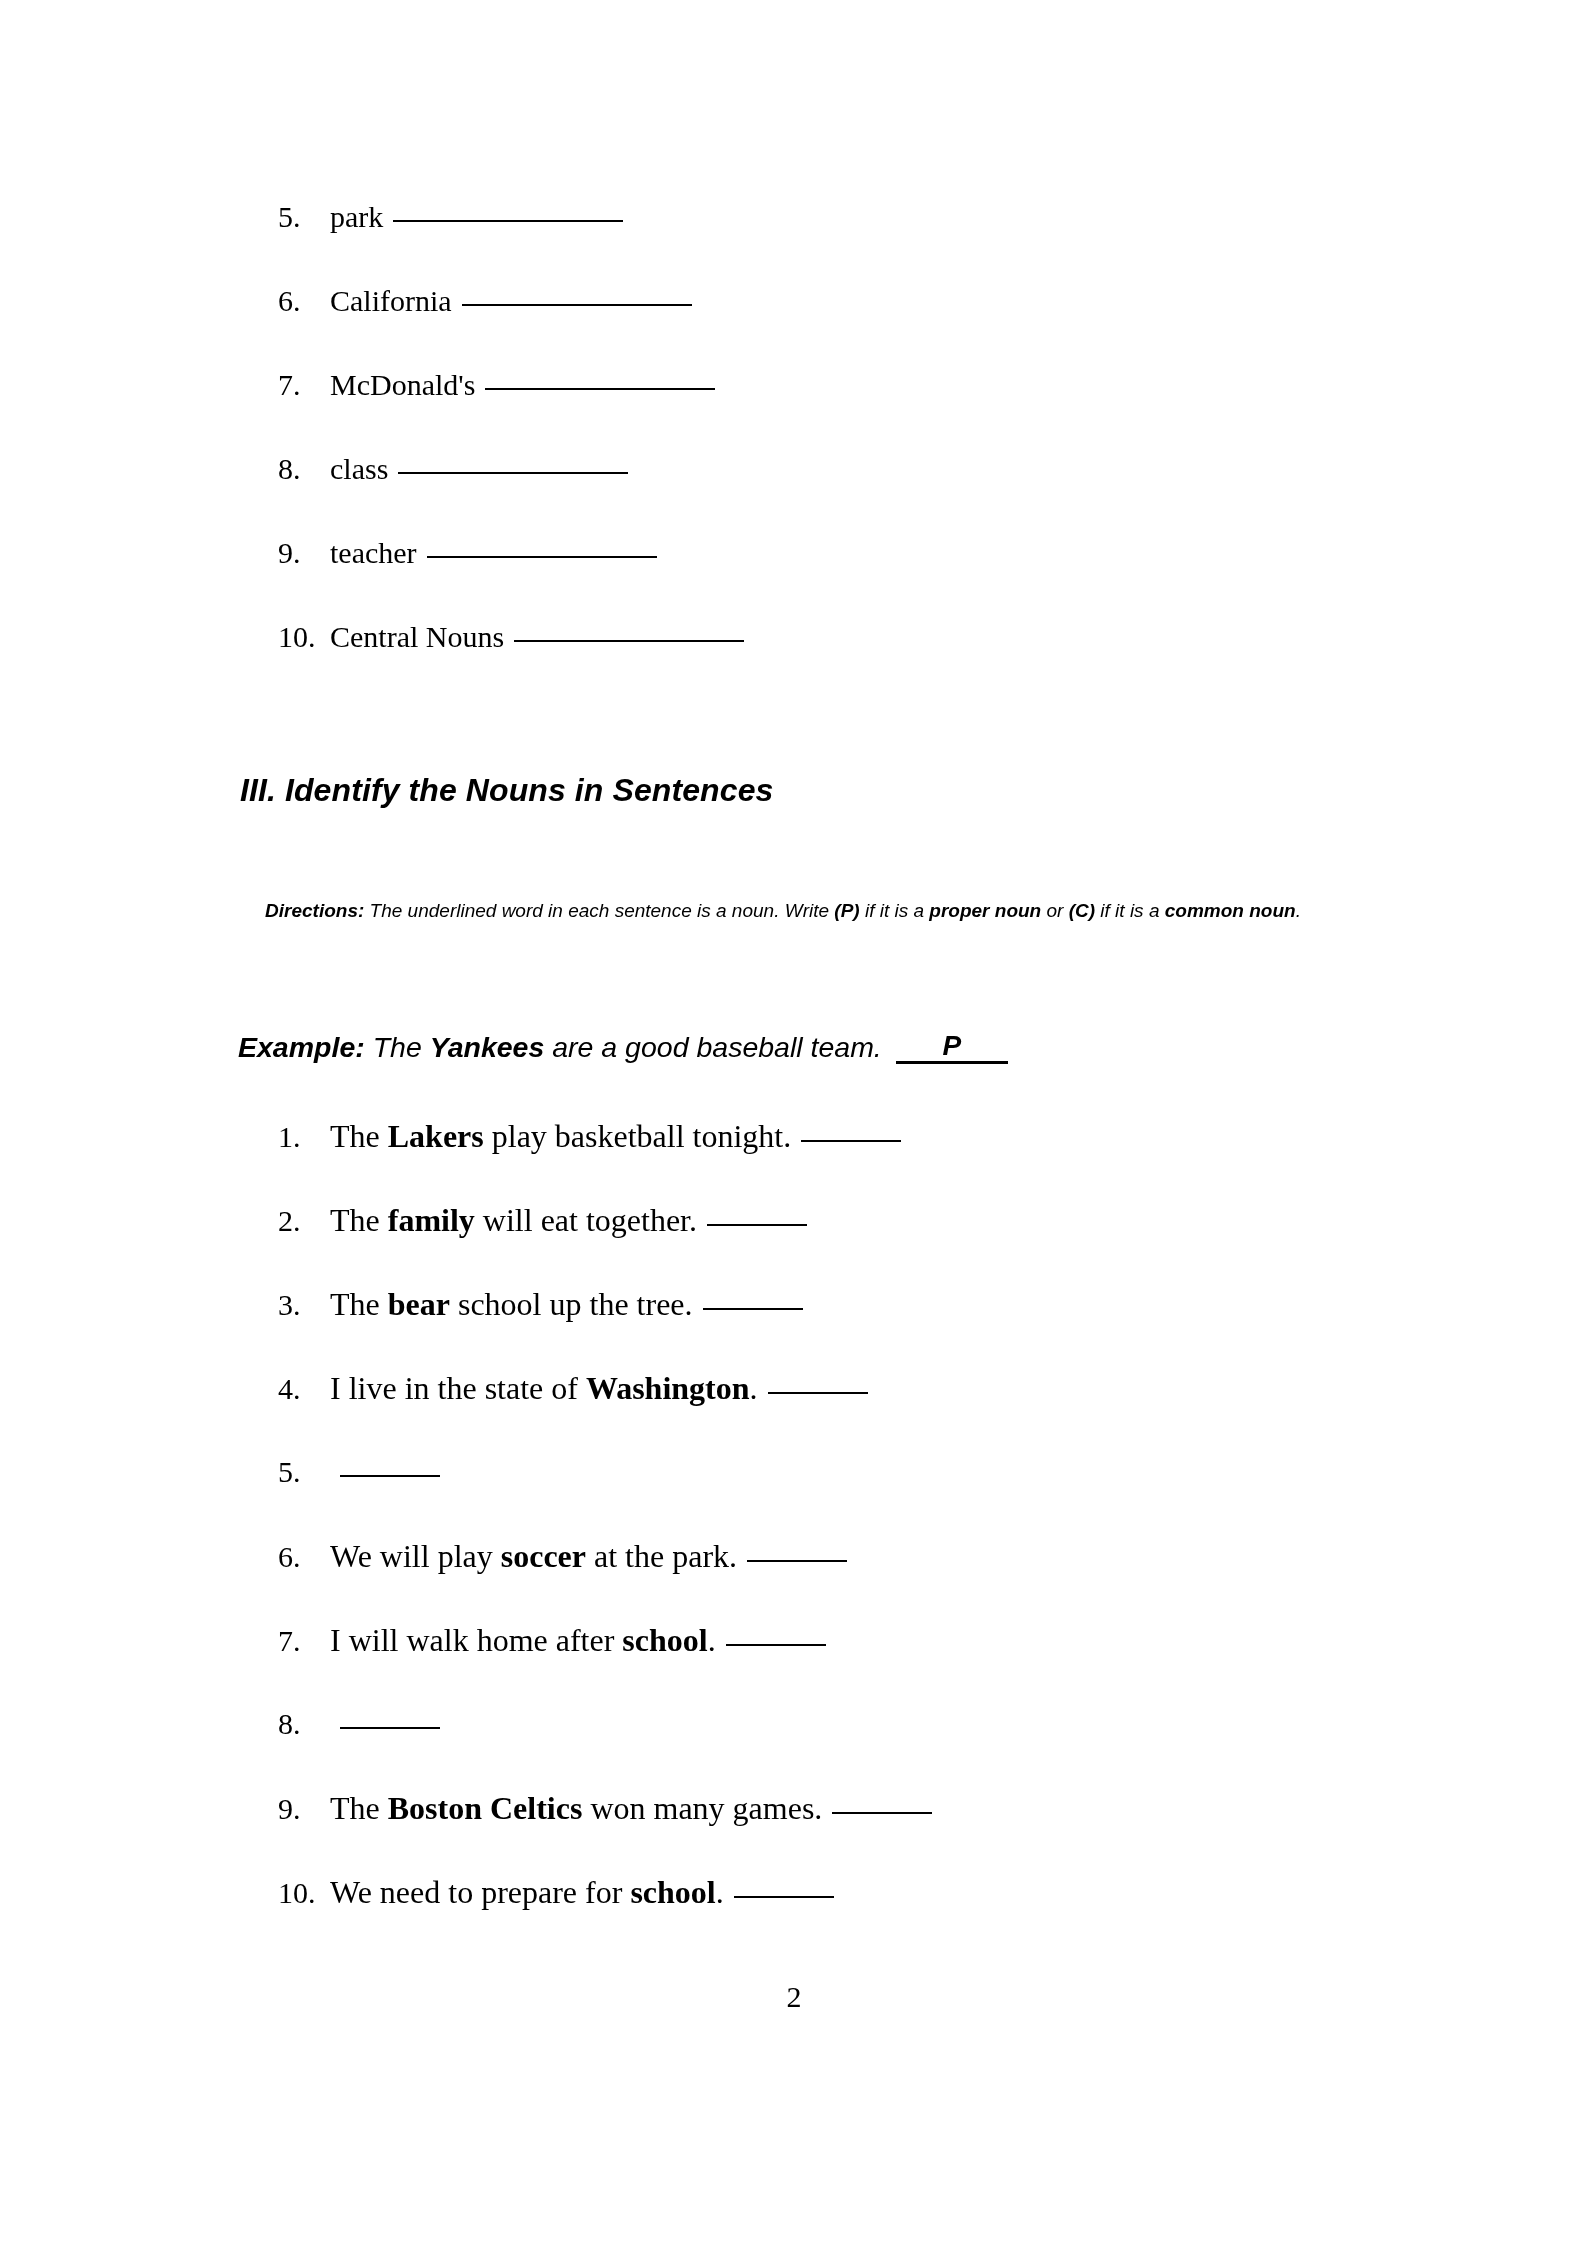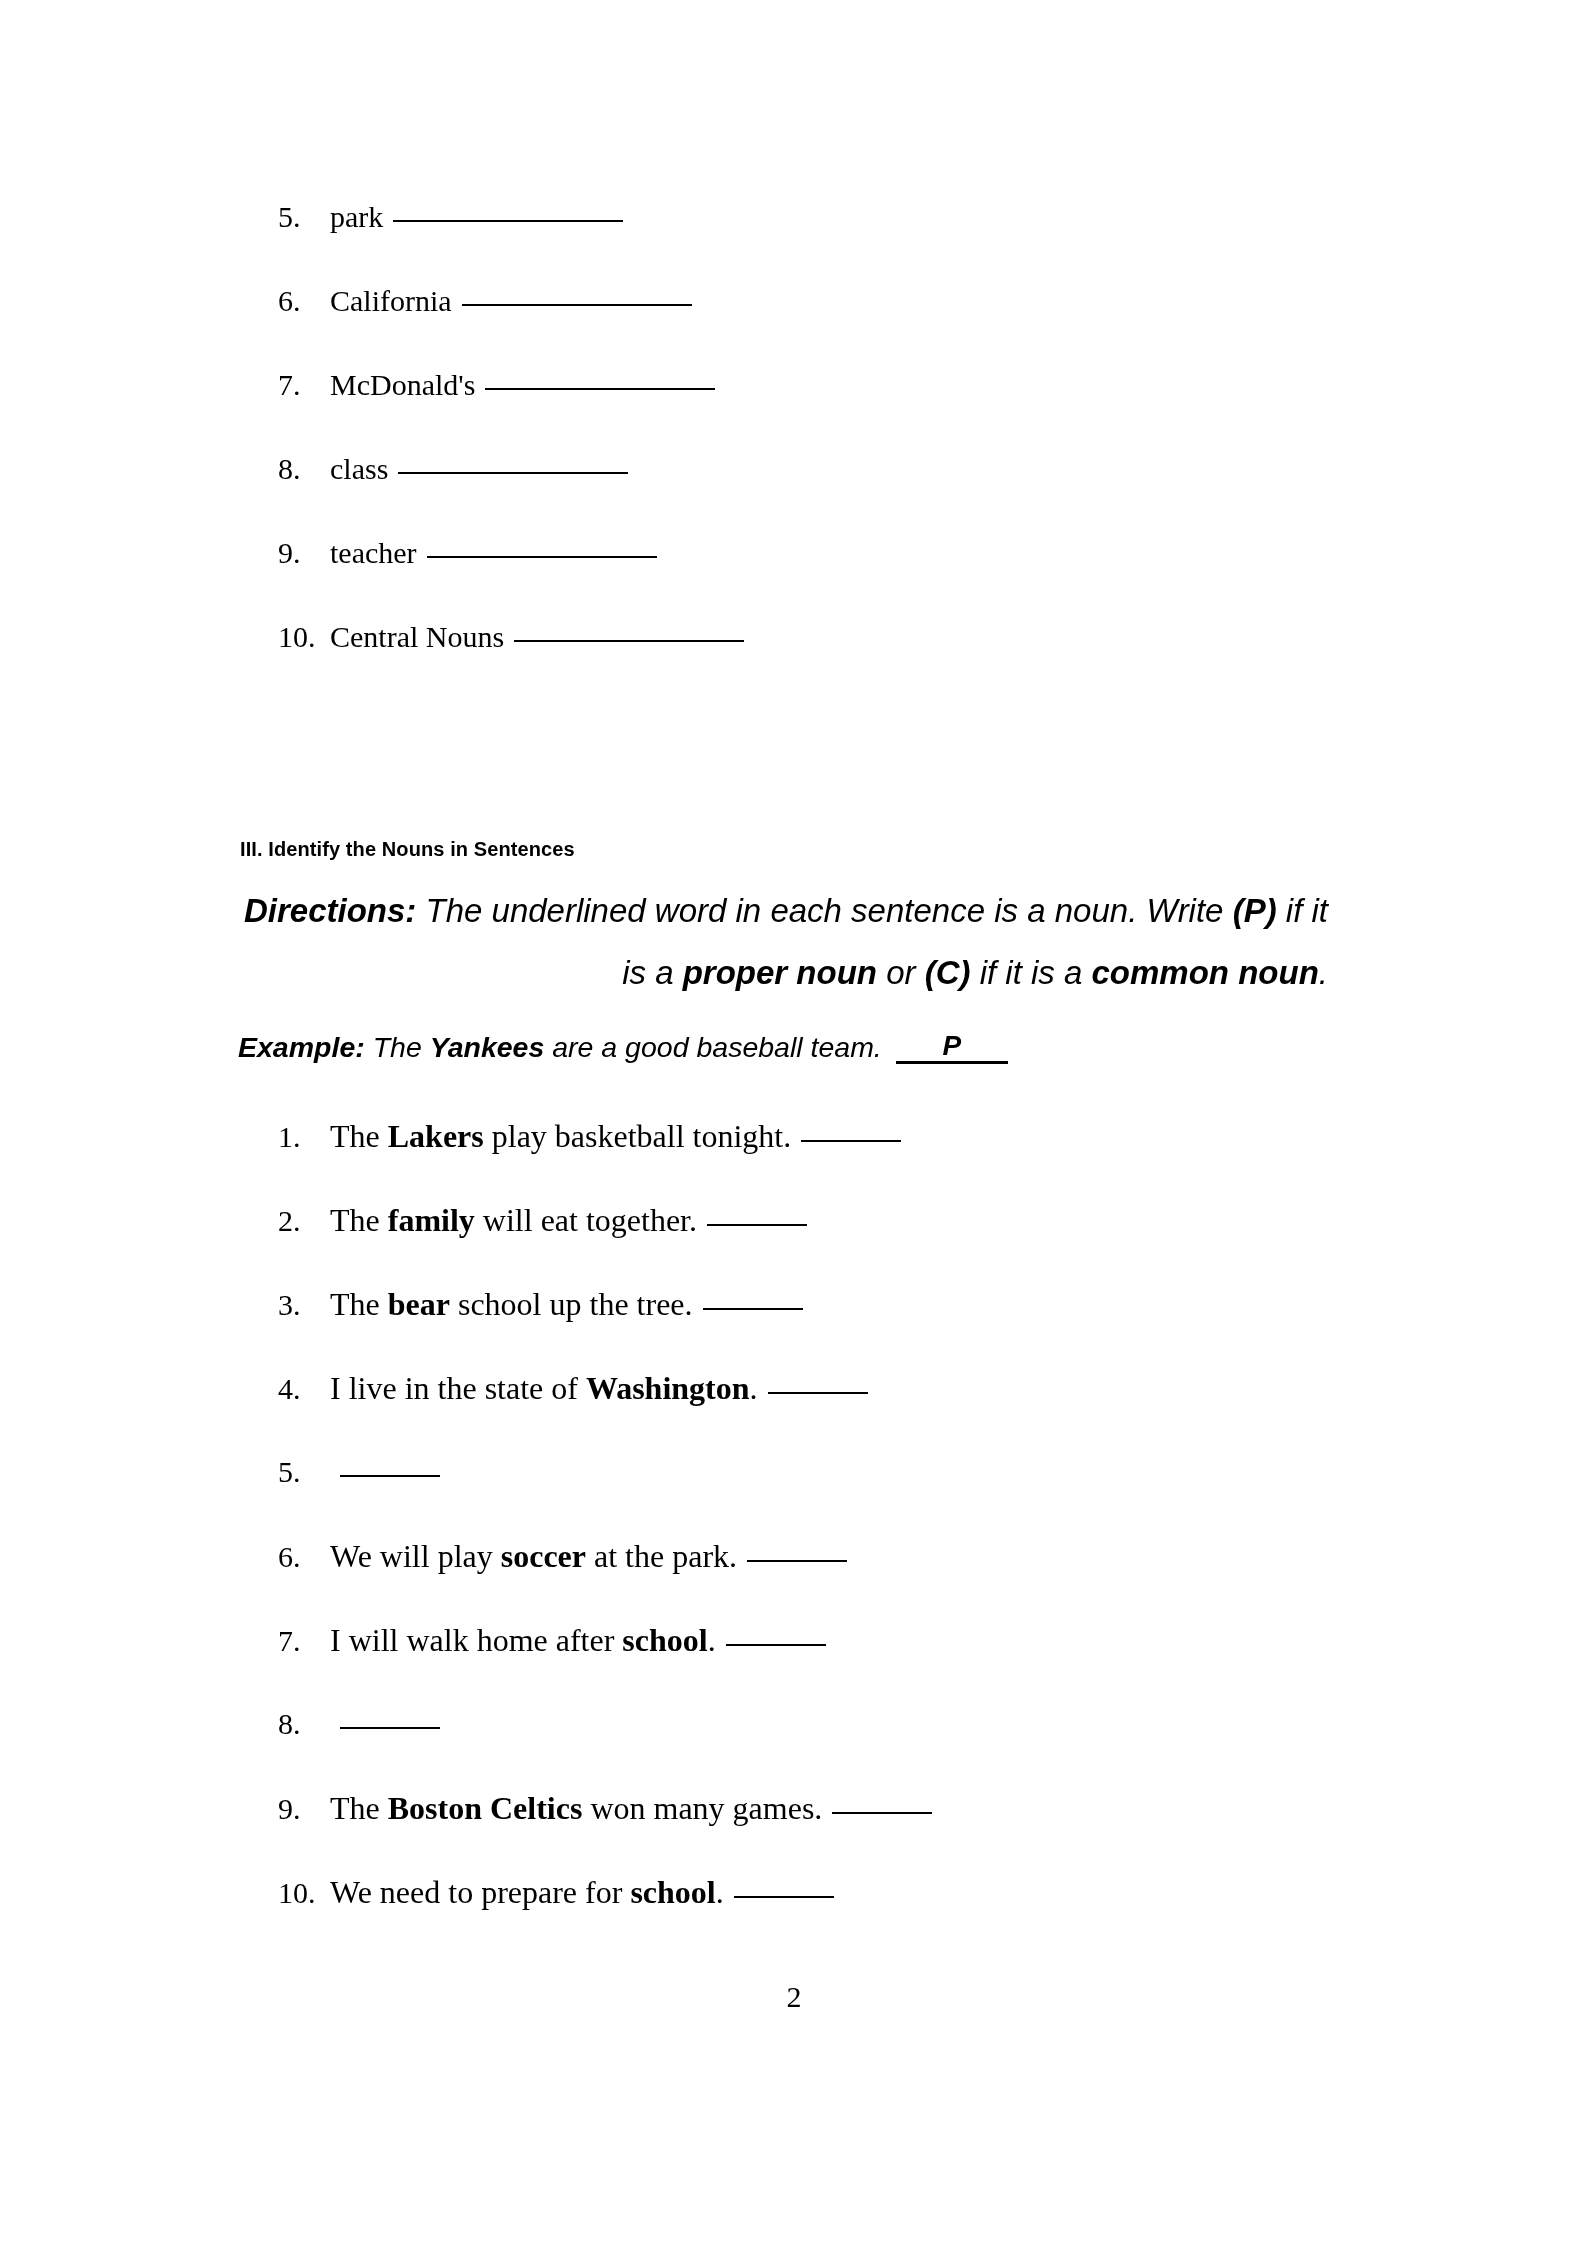--- a/index.html
+++ b/index.html
@@ -56,39 +56,40 @@
     border-bottom: 2.5px solid #000;
     margin-left: 10px;
     position: relative;
     top: -5px;
   }
 
   
   .section-heading {
     position: absolute;
     left: 240px;
-    top: 838px;
+    top: 772px;
     font-family: "Liberation Sans", "DejaVu Sans", sans-serif;
     font-weight: bold;
-    font-size: 20px;
+    font-size: 32px;
     letter-spacing: 0.1px;
     white-space: nowrap;
+    font-style: italic;
   }
 
   
   .directions {
     position: absolute;
     left: 238px;
     top: 880px;
     width: 1090px;
     font-family: "Liberation Sans", "DejaVu Sans", sans-serif;
     font-style: italic;
-    font-size: 33px;
+    font-size: 19px;
     line-height: 62px;
-    text-align: right;
+    text-align: center;
   }
   .directions b { font-weight: bold; }
 
   
   .example {
     position: absolute;
     left: 238px;
     top: 1031px;
     font-family: "Liberation Sans", "DejaVu Sans", sans-serif;
     font-style: italic;

